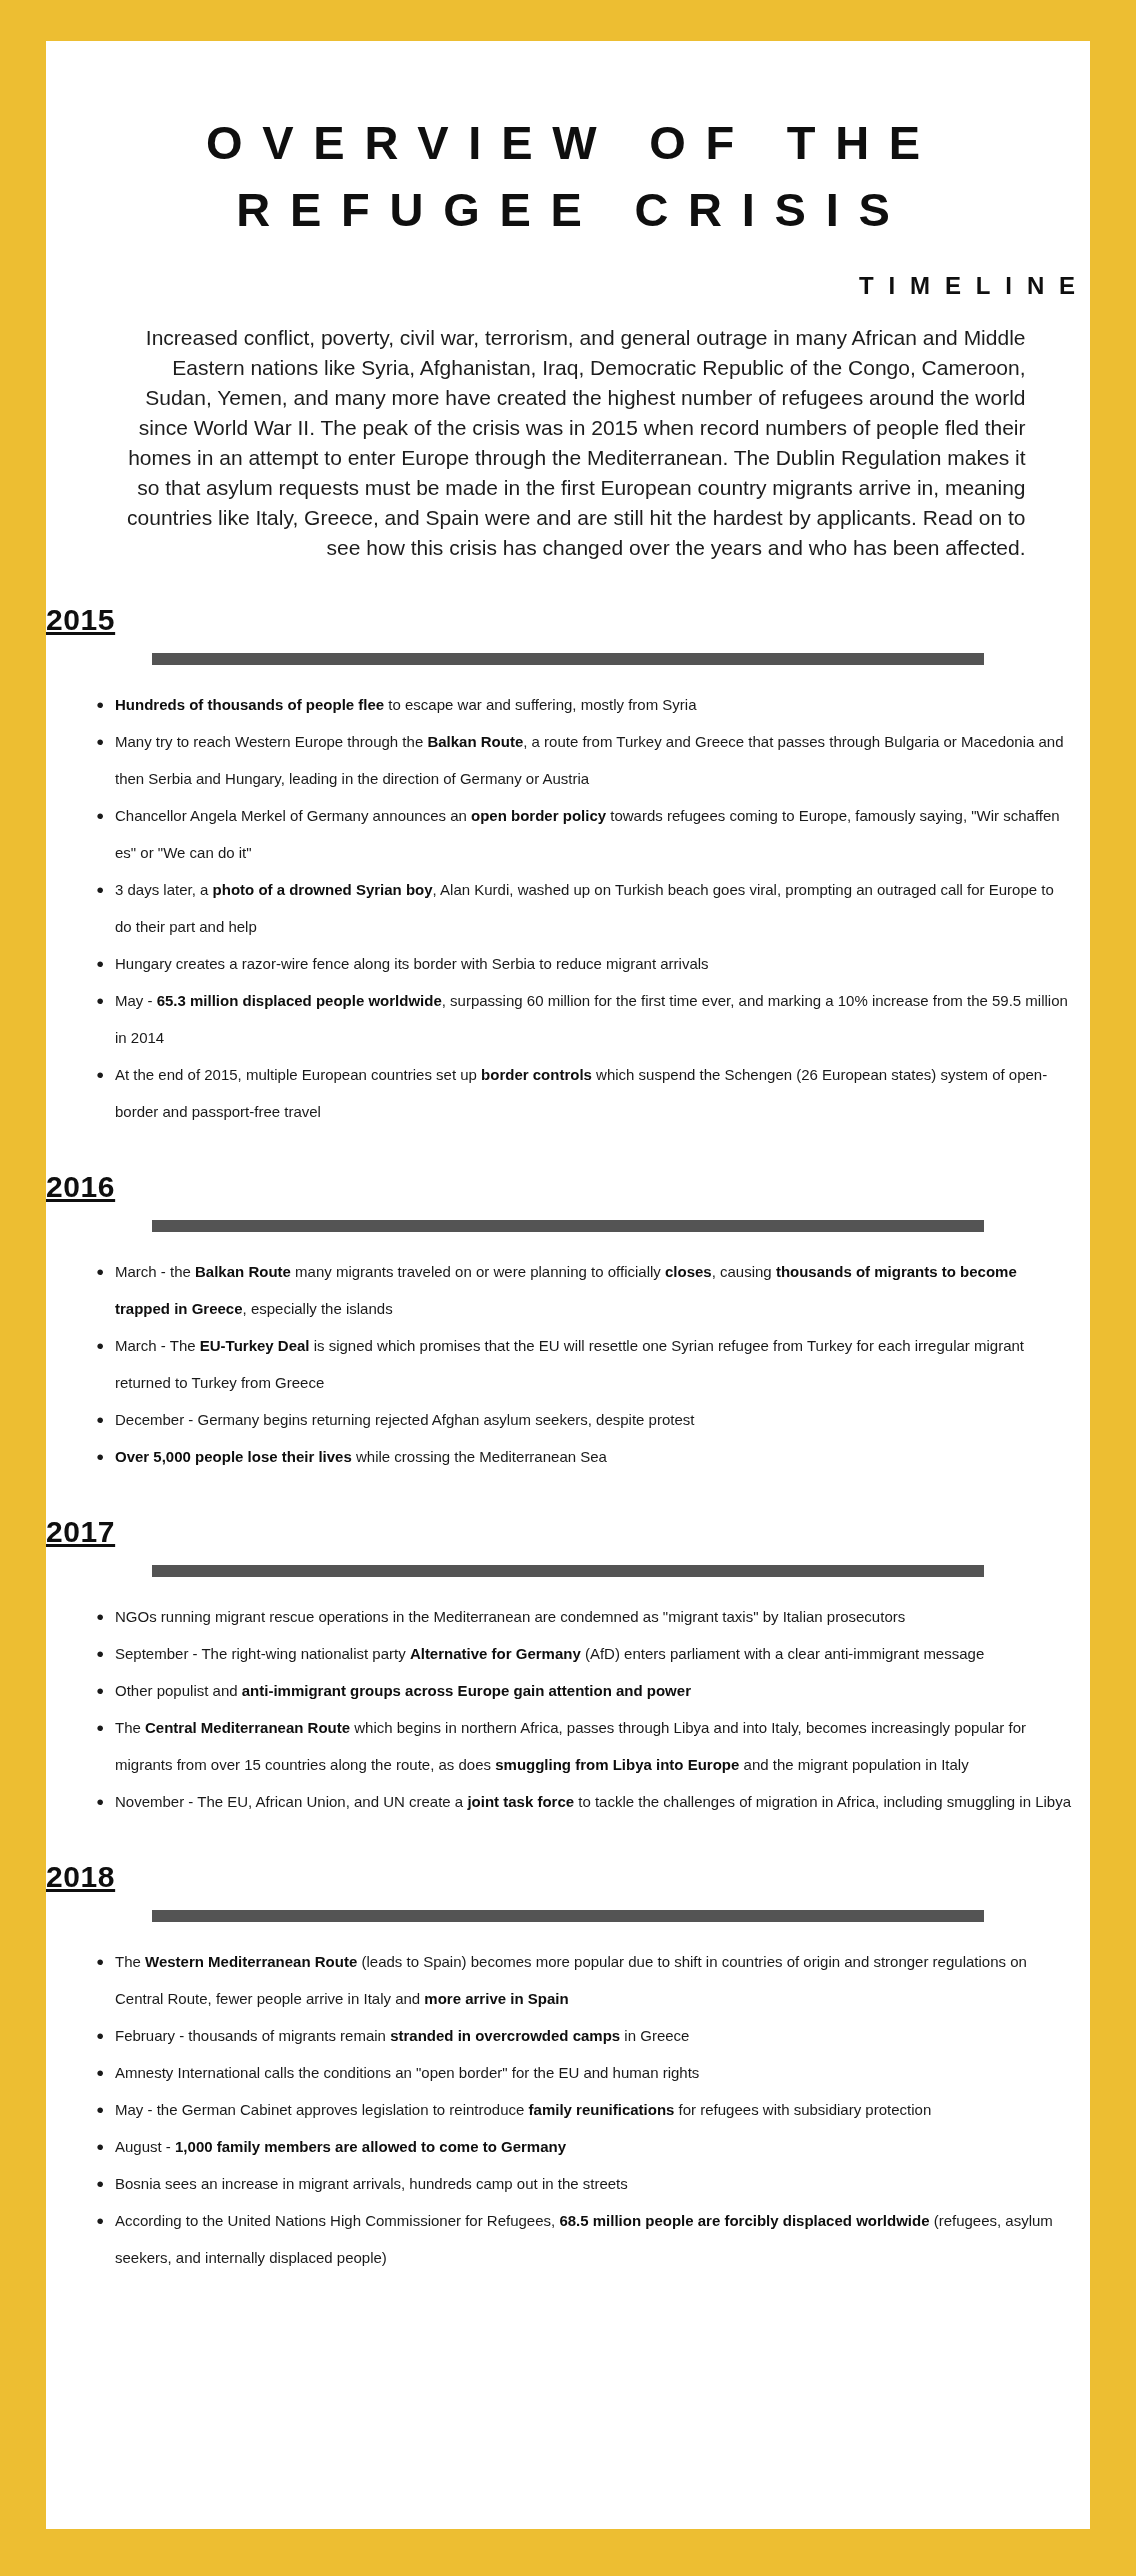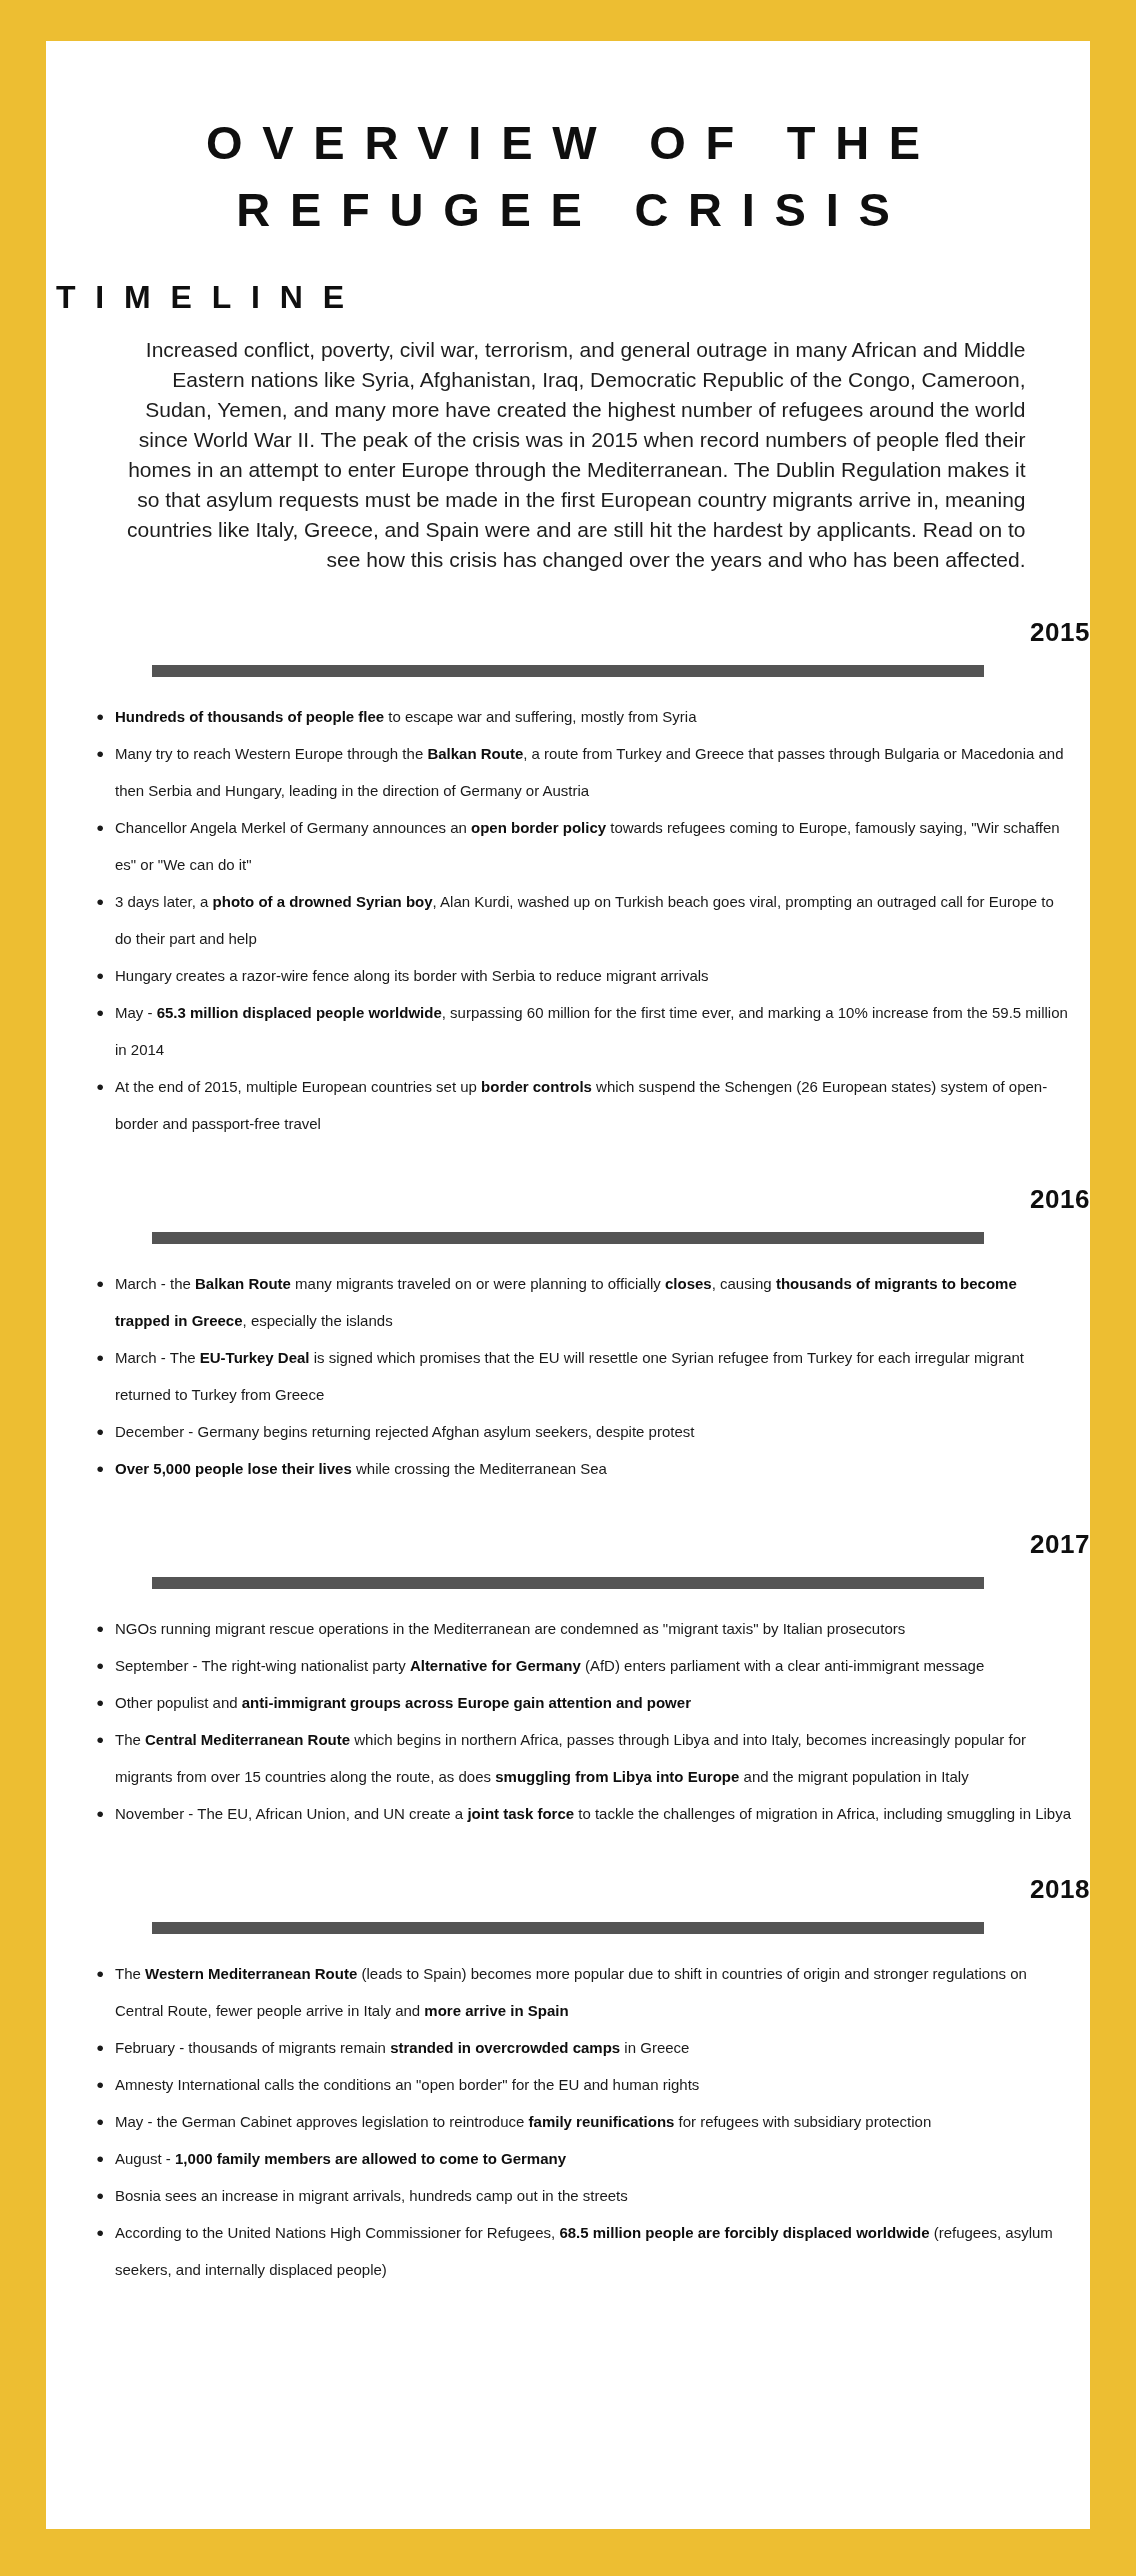--- a/index.html
+++ b/index.html
@@ -29,45 +29,46 @@
     text-align:center;
     font-weight:700;
     font-size:47px;
     line-height:67px;
     letter-spacing:0.42em;
     text-indent:0.21em;
     color:#0f0f0f;
     margin-top:30px;
   }
   .subtitle{
-    margin-top:38px;
-    text-align:left;
+    margin-top:26px;
+    text-align:right;
     font-weight:700;
-    font-size:32px;
+    font-size:24px;
     line-height:33px;
     letter-spacing:0.62em;
     text-indent:0.31em;
     color:#0f0f0f;
   }
   .intro{
     margin:20.5px auto 0 auto;
     width:915px;
     text-align:right;
     font-size:21px;
     line-height:30px;
     color:#1d1d1d;
   }
   .timeline-section{margin-top:35px;}
   .year{
-    text-align:right;
+    text-align:left;
     font-weight:700;
-    font-size:26px;
+    font-size:30px;
     line-height:44px;
     letter-spacing:0.02em;
     color:#0f0f0f;
+    text-decoration:underline;
   }
   .divider{
     width:832px;height:12px;
     margin:11px auto 0 auto;
     background:var(--divider);
   }
   ul.bullets{
     list-style:none;
     margin:21px 16px 0 48px;
     font-size:15px;

